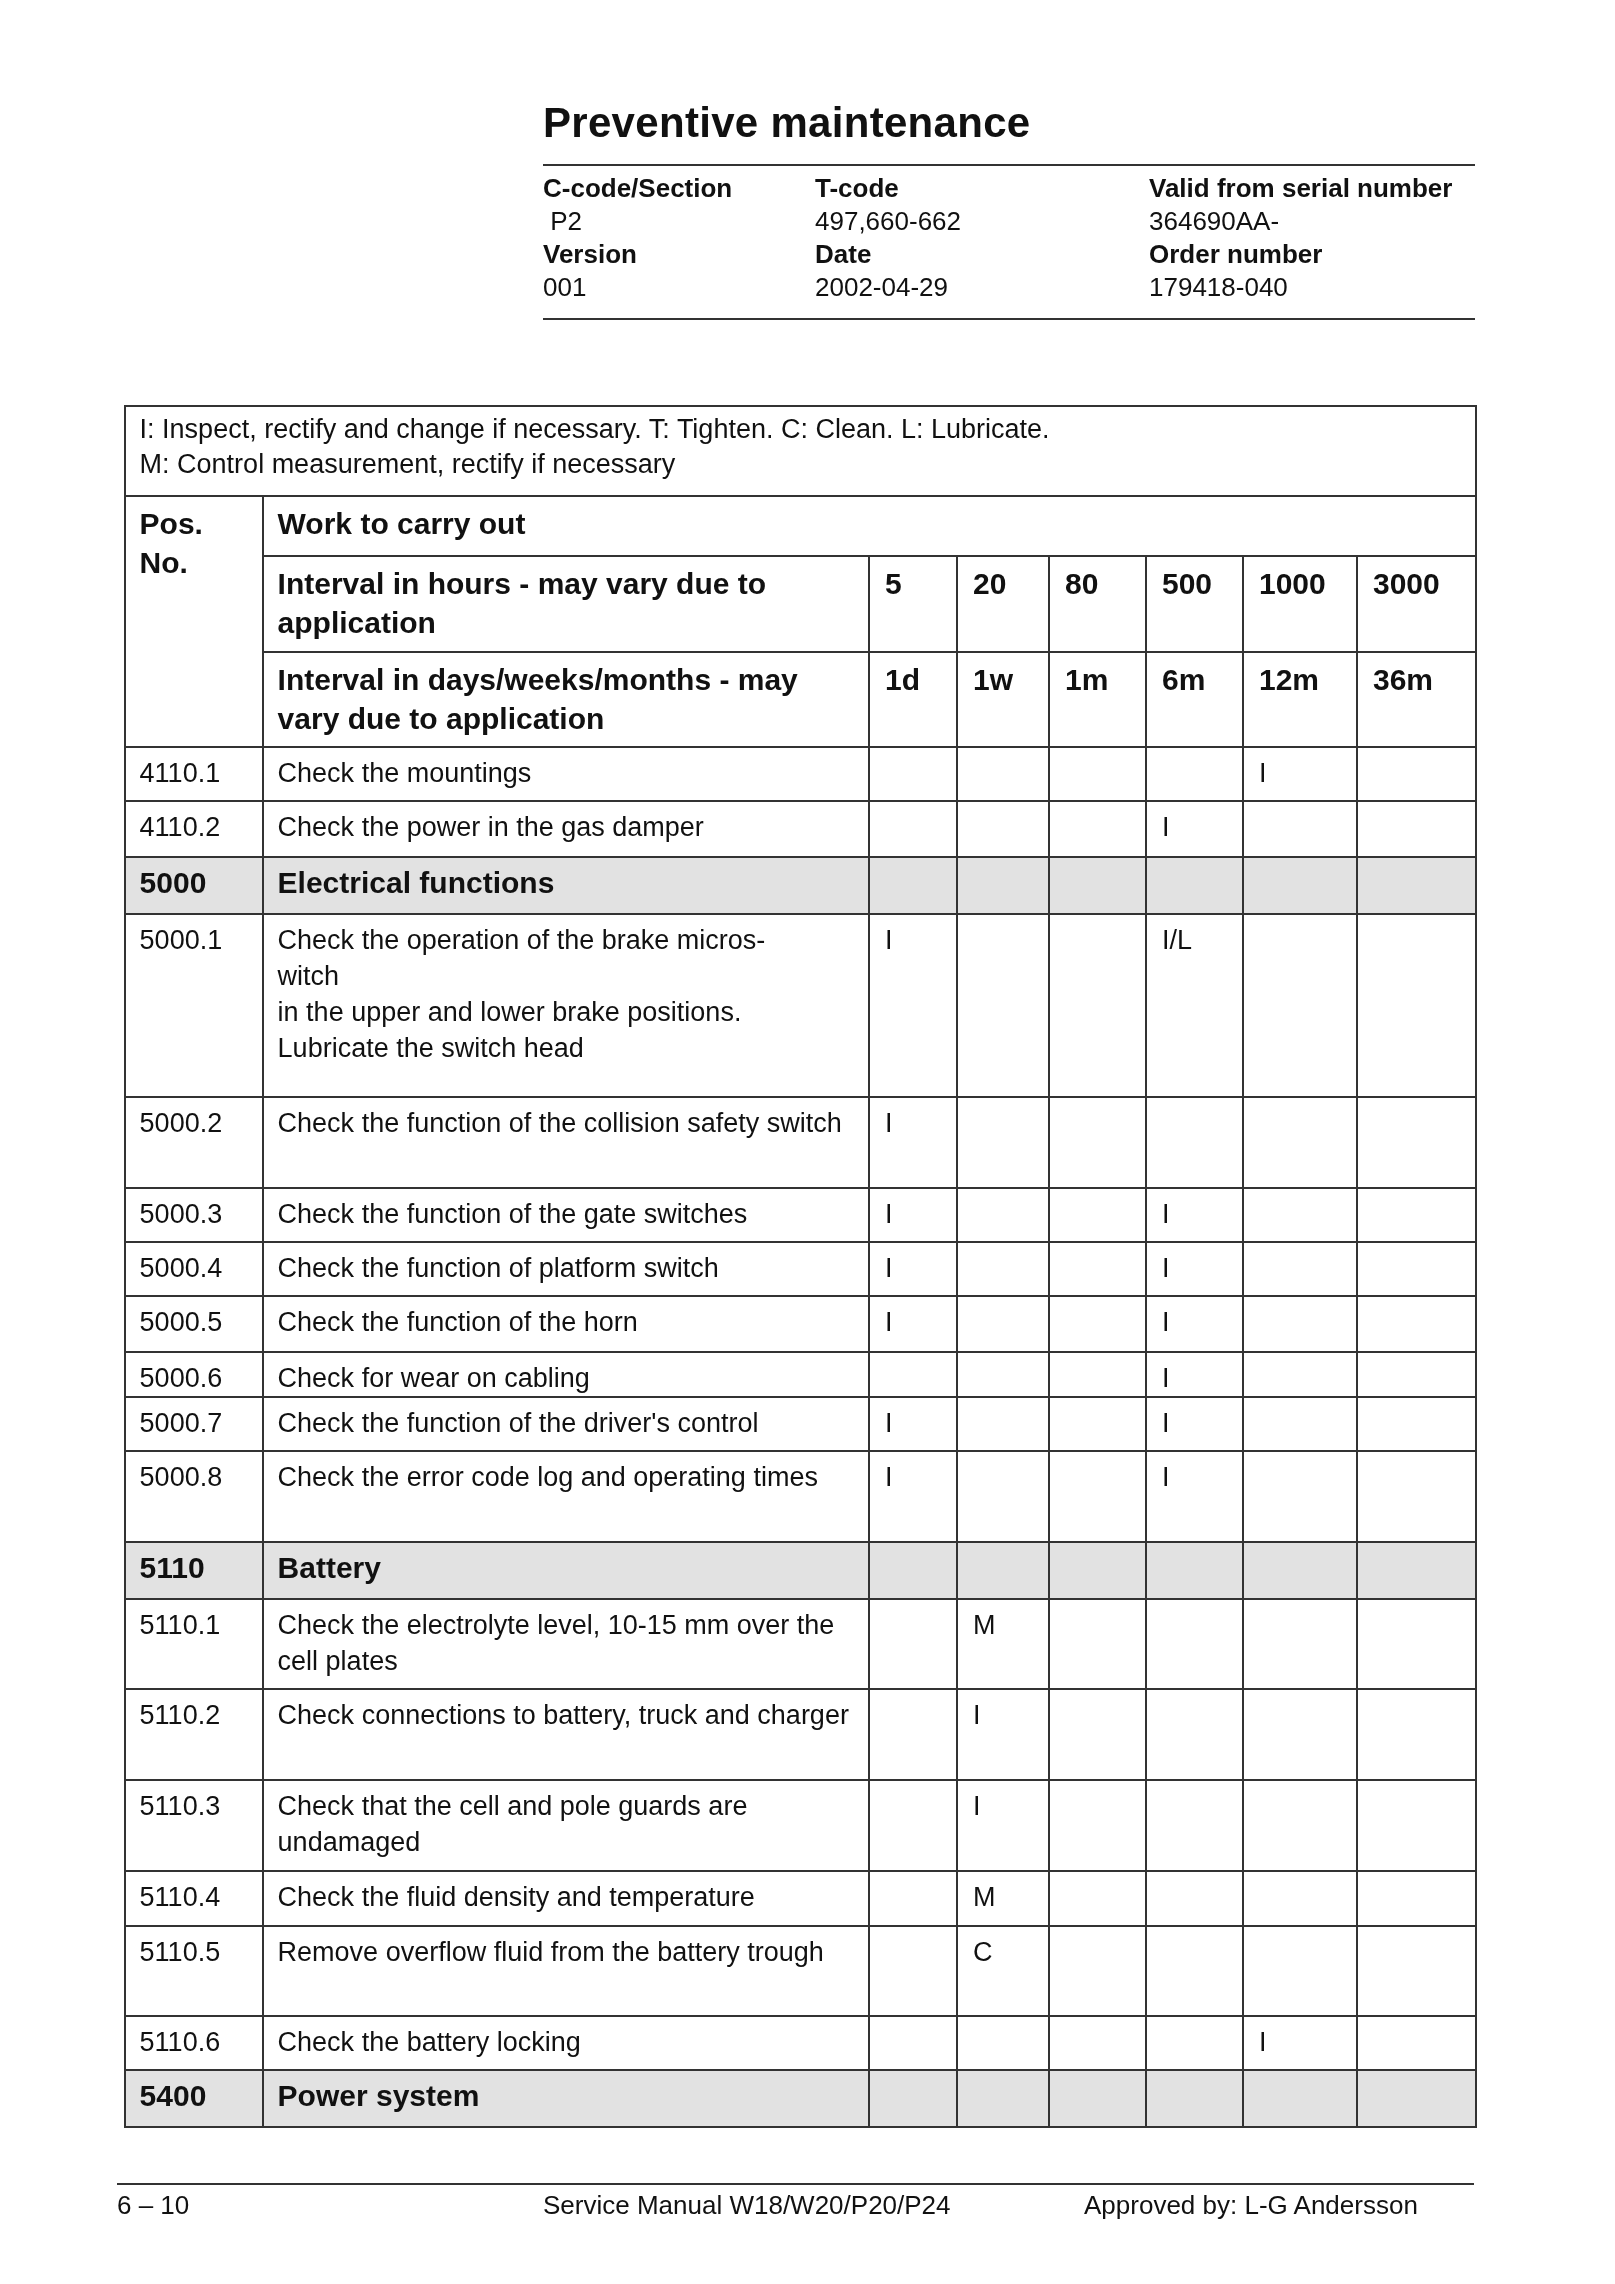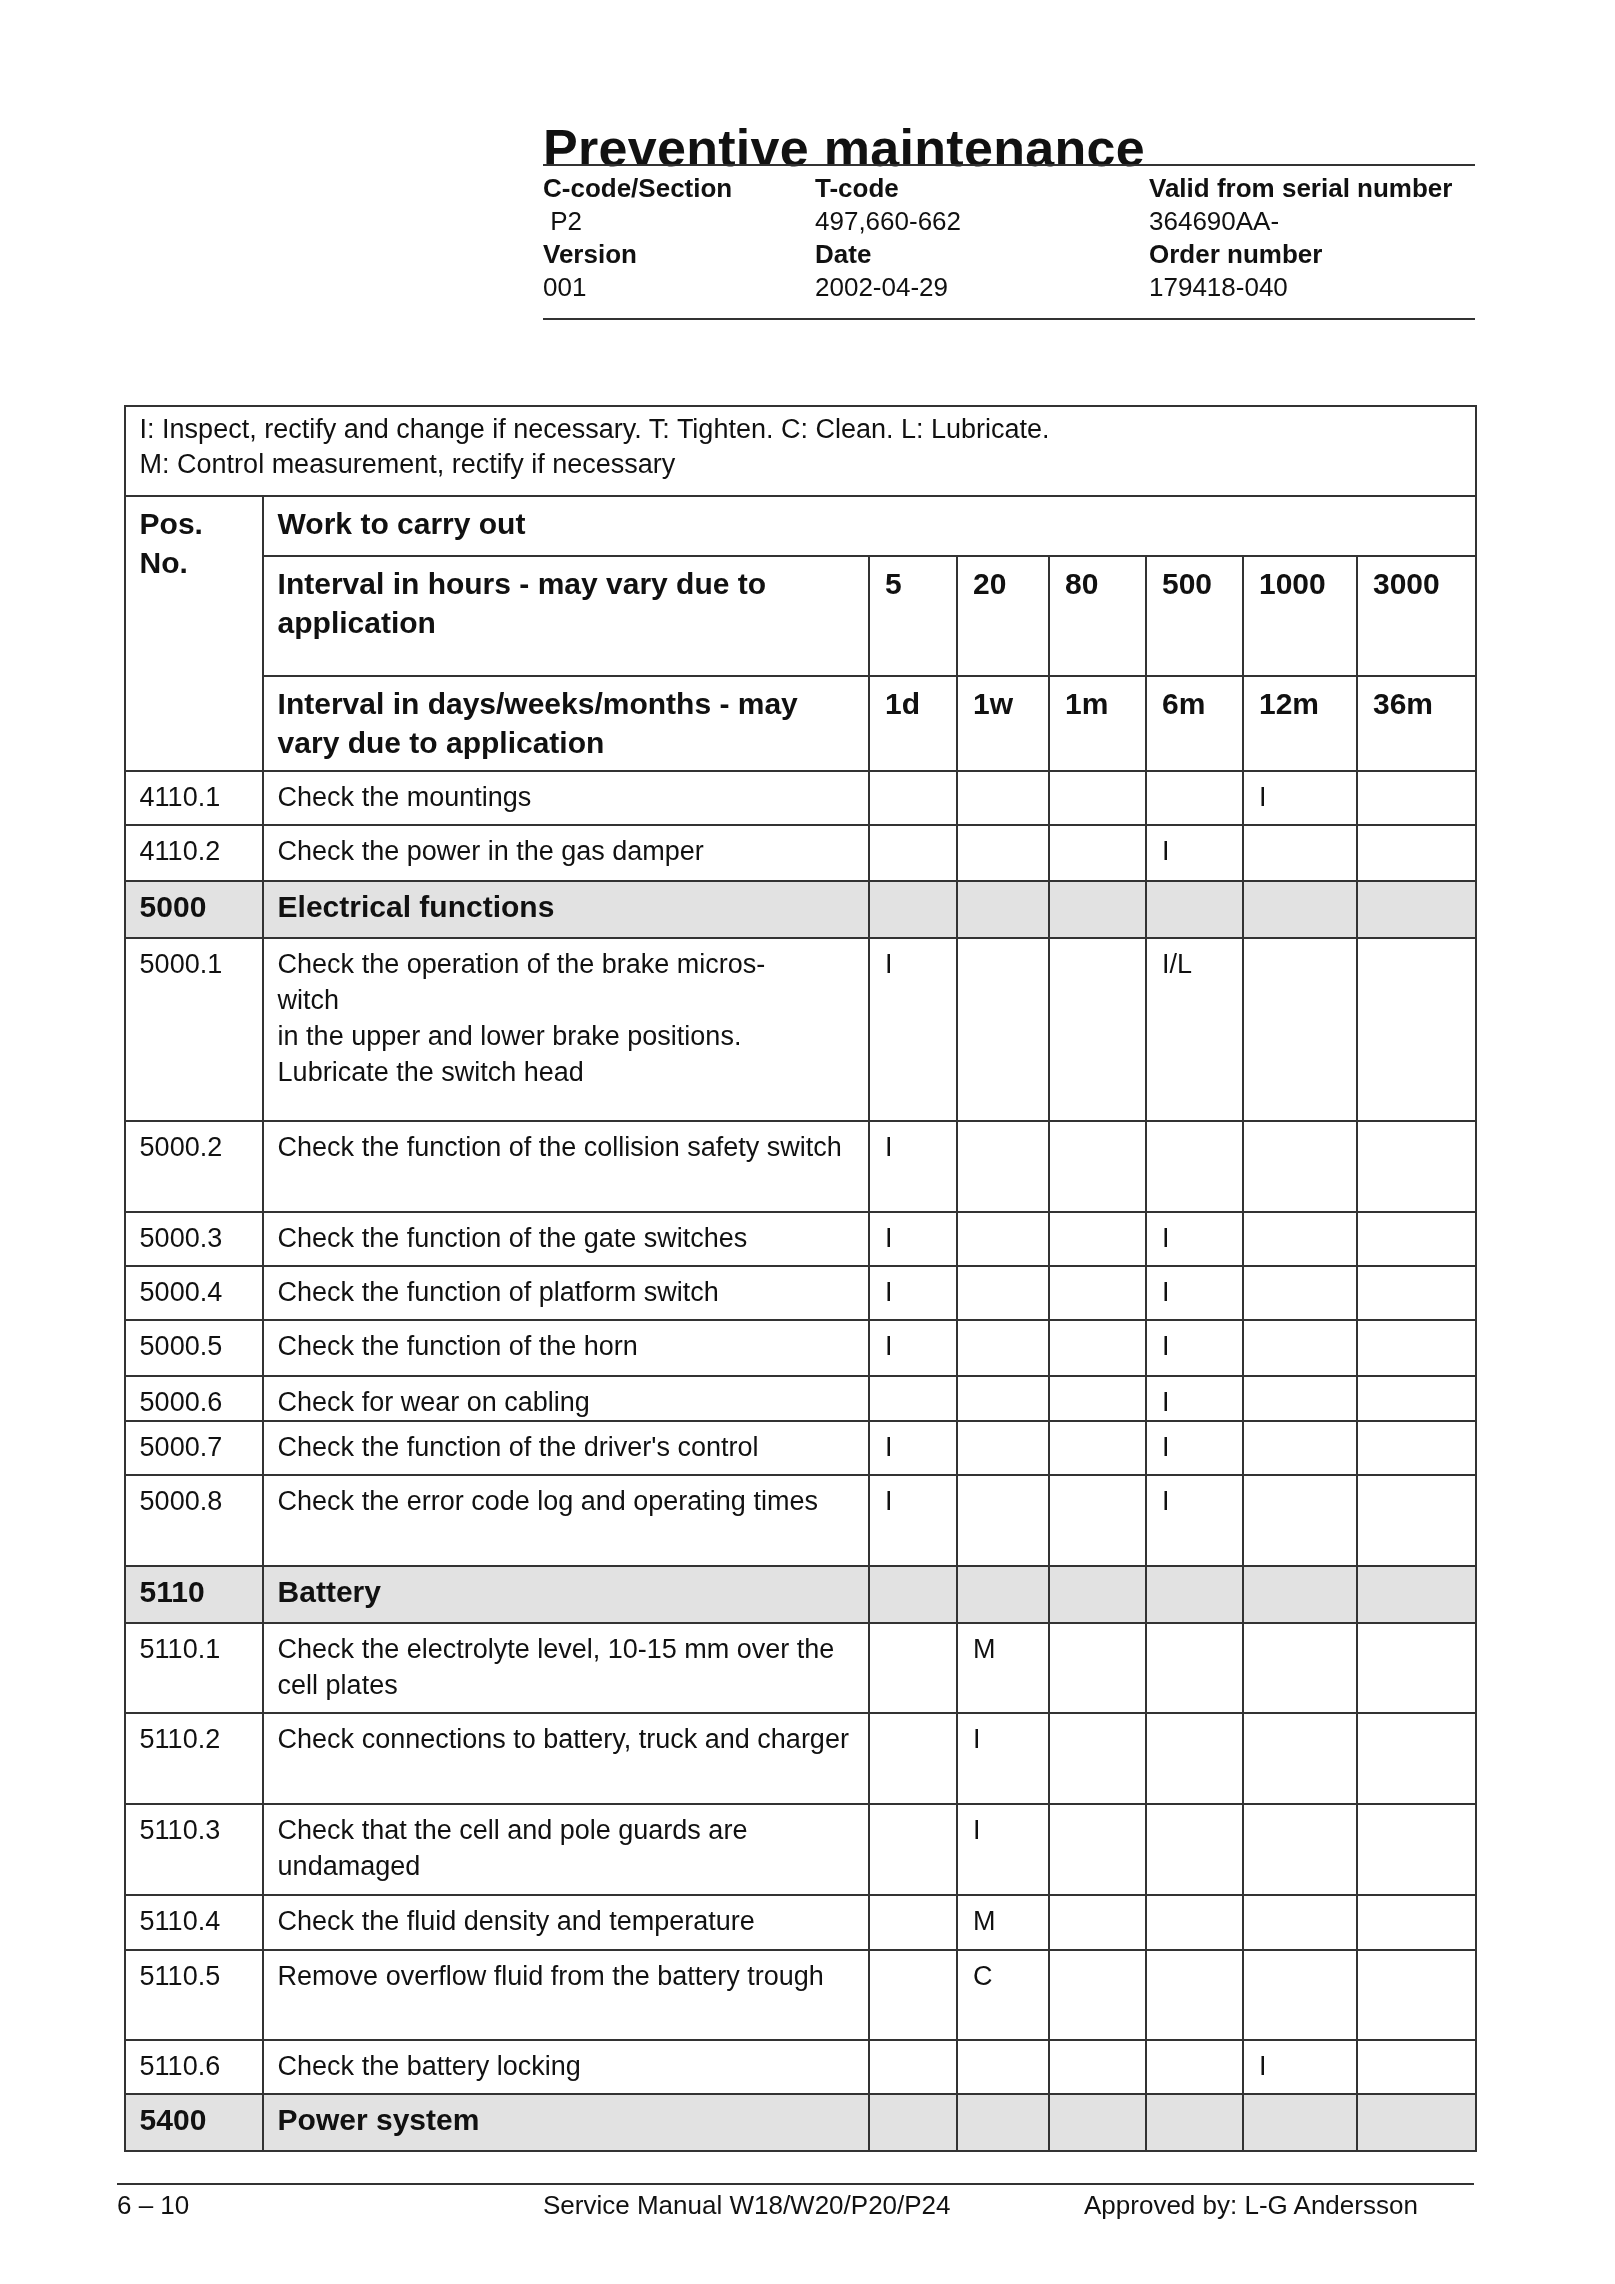--- a/index.html
+++ b/index.html
@@ -1,19 +1,19 @@
 <!DOCTYPE html>
 <html style="font-size:11px"><head>
 <meta charset="utf-8">
 <style>
   html, body { margin: 0; padding: 0; background: #ffffff; }
   body { width: 1616px; height: 2284px; position: relative; overflow: hidden;
          font-family: "Liberation Sans", sans-serif; color: #111; }
   .abs { position: absolute; }
-  .title { left: 543px; top: 99px; font-size: 52px; font-weight: bold; letter-spacing: 0.3px; white-space: nowrap; margin-top: 19px; }
+  .title { left: 543px; top: 99px; font-size: 42px; font-weight: bold; letter-spacing: 0.3px; white-space: nowrap; }
   .rule { position: absolute; left: 543px; width: 932px; height: 2px; background: #333; }
   .meta { position: absolute; font-size: 26px; line-height: 33px; white-space: nowrap; }
   .meta .lbl { font-weight: bold; }
   table.pm { position: absolute; left: 124px; top: 405px; width: 1351px; border-collapse: collapse;
              table-layout: fixed; font-size: 27px; }
   table.pm td { border: 2px solid #333; vertical-align: top; padding: 6.8px 13.6px 0 13.6px; line-height: 36px; }
   table.pm td.legend { font-size: 27px; padding-top: 5.4px; line-height: 35px; }
   table.pm td.hb { font-weight: bold; font-size: 30px; line-height: 39px; }
   table.pm tr.sec td { background: #e2e2e2; font-weight: bold; font-size: 30px; }
   table.pm td.val { padding-left: 15px; }
@@ -64,21 +64,21 @@
         <div>M: Control measurement, rectify if necessary</div>
       </td>
     </tr>
     <tr style="height:60px">
       <td class="hb" rowspan="3">
         <div>Pos.</div>
         <div>No.</div>
       </td>
       <td class="hb" colspan="7">Work to carry out</td>
     </tr>
-    <tr style="height:120px">
+    <tr style="height:96px">
       <td class="hb">Interval in hours - may vary due to application</td>
       <td class="hb val">5</td>
       <td class="hb val">20</td>
       <td class="hb val">80</td>
       <td class="hb val">500</td>
       <td class="hb val">1000</td>
       <td class="hb val">3000</td>
     </tr>
     <tr style="height:95px">
       <td class="hb">Interval in days/weeks/months - may vary due to application</td>

